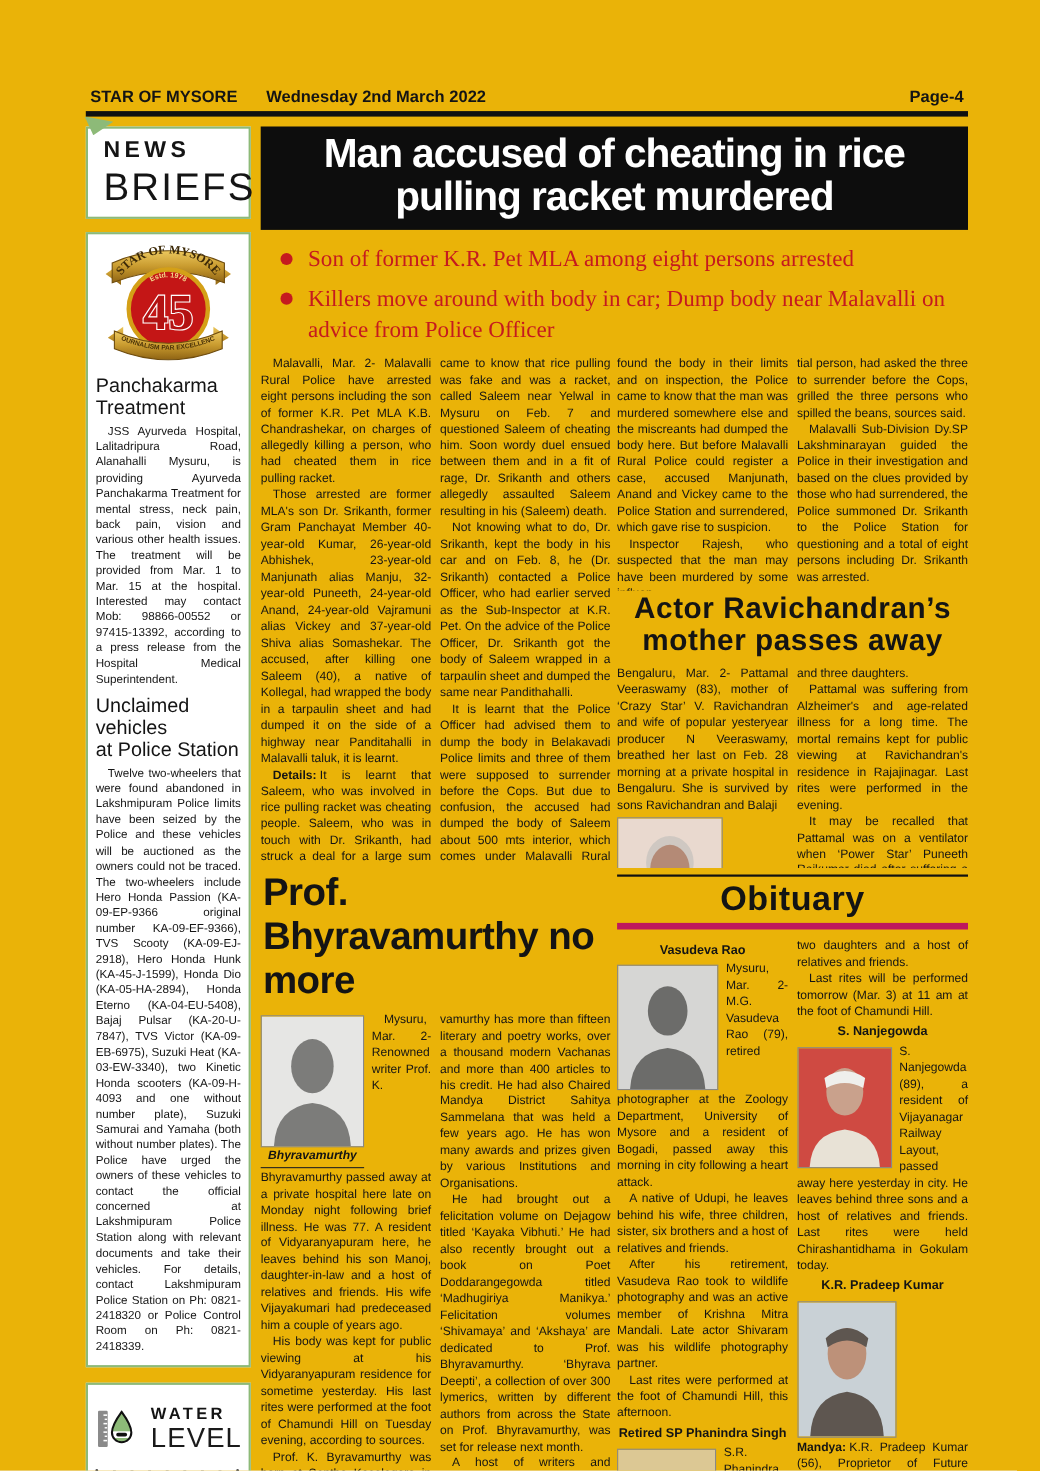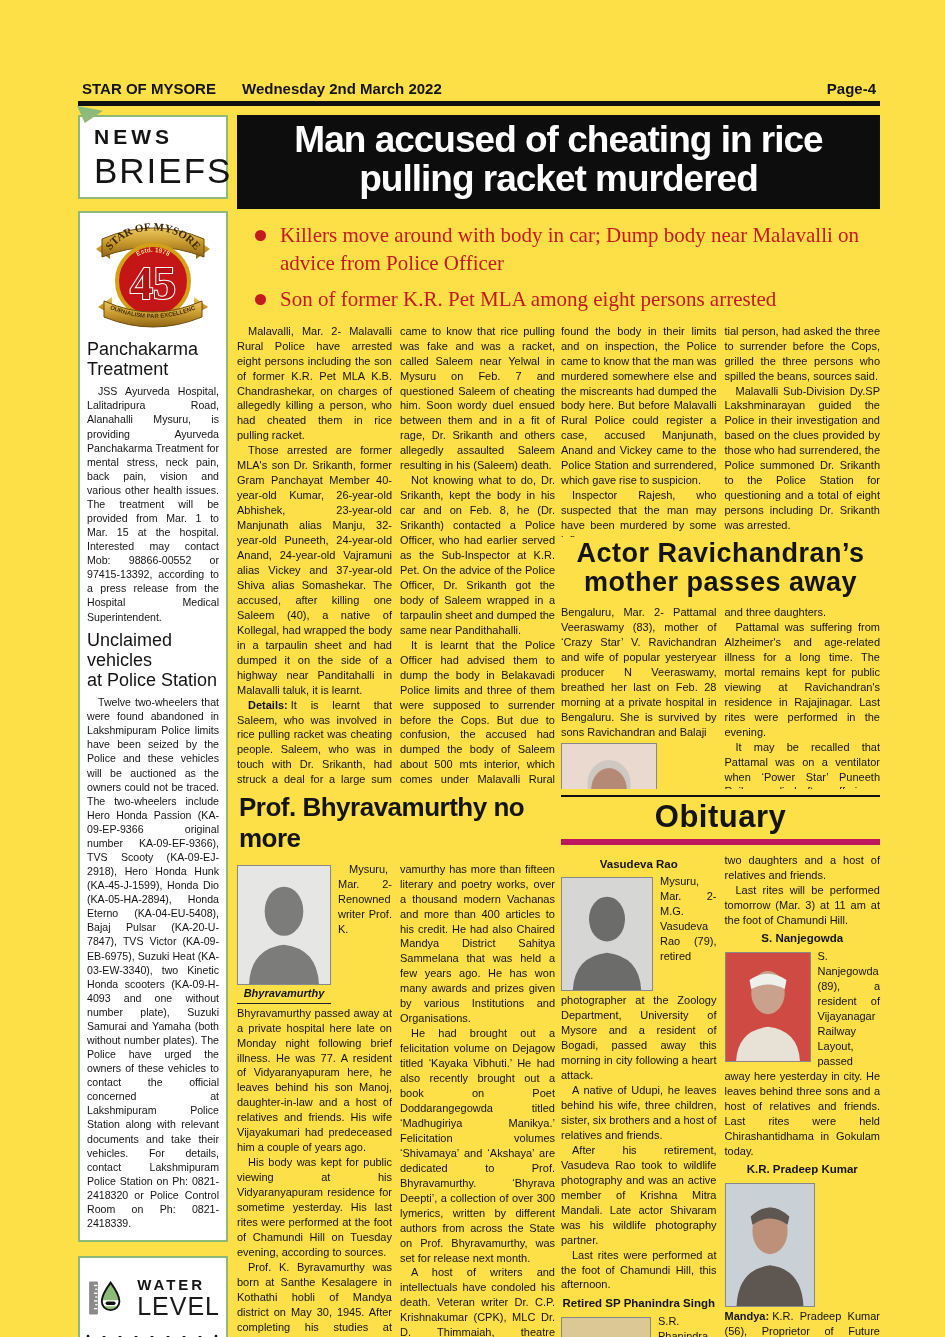--- a/index.html
+++ b/index.html
@@ -1,19 +1,19 @@
 <!DOCTYPE html>
 <html><head>
 <meta charset="utf-8">
 <style>
   * { margin:0; padding:0; box-sizing:border-box; }
   html,body { background:#efefec; }
   .page {
     position:relative; width:945px; height:1337px; margin:0 auto;
-    background:#fde047; overflow:hidden; color:#141414;
+    background:#eab308; overflow:hidden; color:#141414;
     font-family:"Liberation Sans", sans-serif;
   }
   .content { position:absolute; left:78px; top:80px; width:802px; }
 
   
   .masthead-row { display:flex; align-items:flex-end; font-weight:bold; font-size:15px; padding:0 4px 4px 4px; }
   .masthead-row .mh-name { width:160px; }
   .masthead-row .mh-date { flex:1; }
   .masthead-row .mh-page { text-align:right; }
   .masthead-rule { border-top:5px solid #101010; margin-bottom:9px; }
@@ -59,21 +59,21 @@
   .col { flex:1; min-width:0; }
   .body-text { font-size:11px; line-height:1.36; text-align:justify; }
   .body-text p { text-indent:11px; }
   .lead-cols-left { height:462px; overflow:hidden; }
   .lead-cols-right { height:213px; overflow:hidden; }
   b.lead-in { margin-right:3px; }
 
   
   .ravi-section { height:252px; overflow:hidden; }
   .ravi-title { font-weight:bold; font-size:27px; line-height:1.08; letter-spacing:.5px; margin:2px 0 8px 0;text-align:center; }
-  .prof-title { font-weight:bold; font-size:26px; letter-spacing:-.5px; margin:6px 0 8px 2px; }
+  .prof-title { font-weight:bold; font-size:35px; letter-spacing:-.5px; margin:6px 0 8px 2px; }
   .obit-box { border-top:2px solid #111; margin-top:6px; }
   .obit-title { text-align:center; font-weight:bold; font-size:31px; letter-spacing:.5px;
     padding:2px 0 4px 0; border-bottom:6px solid #be185d; margin-bottom:8px; }
   .obit-h { text-align:center; font-weight:bold; font-size:11.5px; margin:4px 0 2px 0; }
 
   
   .photo-block { float:left; margin:3px 7px 2px 0; }
   .photo { border:1px solid #888; display:block; }
   .photo svg { display:block; }
   .photo .bg { fill:var(--pbg); }
@@ -193,25 +193,25 @@
       <div class="main">
 
         <div class="headline-box">
           <div>Man accused of cheating in rice</div>
           <div>pulling racket murdered</div>
         </div>
 
         <div class="bullets">
           <div class="bullet">
             <span class="dot"></span>
-            <span>Killers move around with body in car; Dump body near Malavalli on advice from Police Officer</span>
+            <span>Son of former K.R. Pet MLA among eight persons arrested</span>
           </div>
           <div class="bullet">
             <span class="dot"></span>
-            <span>Son of former K.R. Pet MLA among eight persons arrested</span>
+            <span>Killers move around with body in car; Dump body near Malavalli on advice from Police Officer</span>
           </div>
         </div>
 
         <div class="halves">
 
           <div class="half-left">
             <div class="cols lead-cols-left body-text">
               <div class="col">
                 <p>Malavalli, Mar. 2- Malavalli Rural Police have arrested eight persons including the son of former K.R. Pet MLA K.B. Chandrashekar, on charges of allegedly killing a person, who had cheated them in rice pulling racket.</p>
                 <p>Those arrested are former MLA's son Dr. Srikanth, former Gram Panchayat Member 40-year-old Kumar, 26-year-old Abhishek, 23-year-old Manjunath alias Manju, 32-year-old Puneeth, 24-year-old Anand, 24-year-old Vajramuni alias Vickey and 37-year-old Shiva alias Somashekar. The accused, after killing one Saleem (40), a native of Kollegal, had wrapped the body in a tarpaulin sheet and had dumped it on the side of a highway near Panditahalli in Malavalli taluk, it is learnt.</p>

